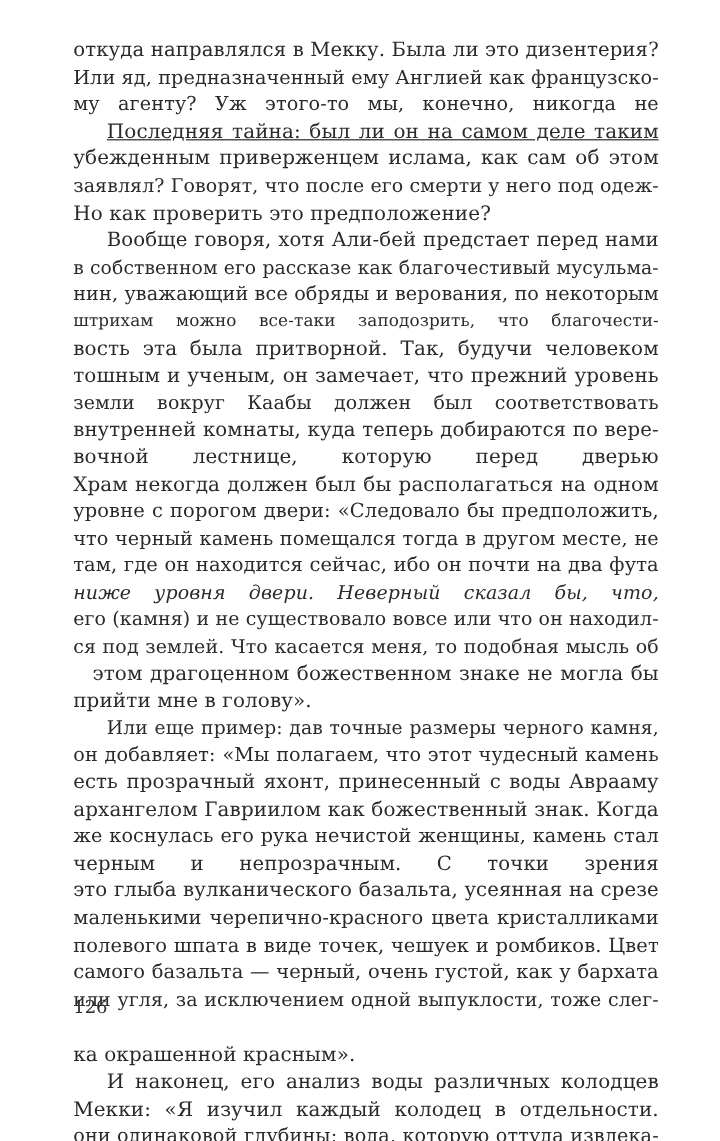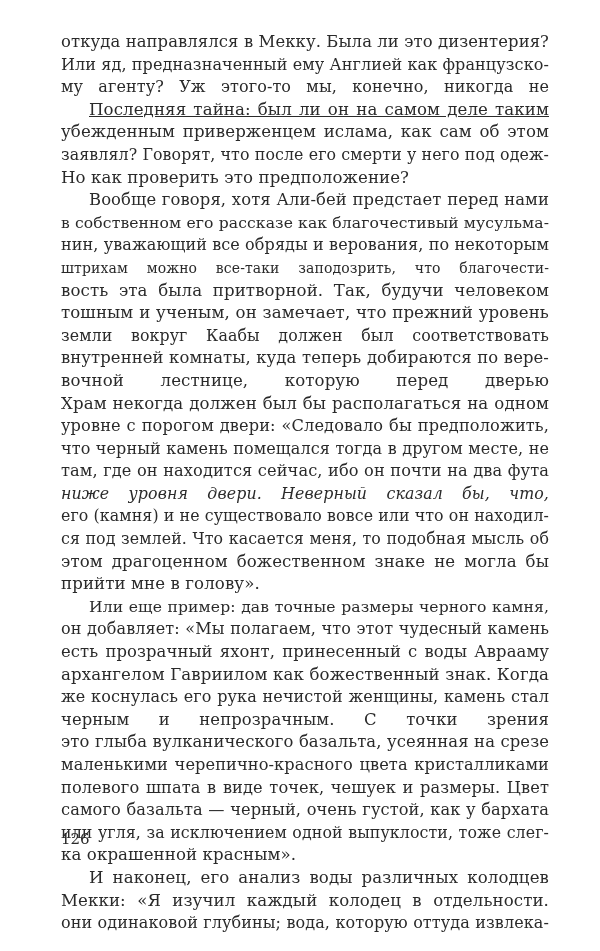--- a/index.html
+++ b/index.html
@@ -42,31 +42,31 @@
     <div class="line" style="white-space: normal; font-size: 15.8px; overflow: hidden;">земли вокруг Каабы должен был соответствовать уровню</div>
     <div class="line" style="white-space: normal; font-size: 16.4px; overflow: hidden;">внутренней комнаты, куда теперь добираются по вере-</div>
     <div class="line" style="white-space: normal; overflow: hidden;">вочной лестнице, которую перед дверью сворачивают.</div>
     <div class="line" style="white-space: normal; overflow: hidden;">Храм некогда должен был бы располагаться на одном</div>
     <div class="line" style="white-space: normal; font-size: 16.2px; overflow: hidden;">уровне с порогом двери: «Следовало бы предположить,</div>
     <div class="line" style="white-space: normal; font-size: 16px; overflow: hidden;">что черный камень помещался тогда в другом месте, не</div>
     <div class="line" style="white-space: normal; font-size: 16.2px; overflow: hidden;">там, где он находится сейчас, ибо он почти на два фута</div>
     <div class="line" style="white-space: normal; font-size: 15.8px; overflow: hidden; font-style: italic;">ниже уровня двери. Неверный сказал бы, что, возможно,</div>
     <div class="line" style="white-space: normal; font-size: 15.8px; overflow: hidden;">его (камня) и не существовало вовсе или что он находил-</div>
     <div class="line" style="white-space: normal; font-size: 15.8px; overflow: hidden;">ся под землей. Что касается меня, то подобная мысль об</div>
-    <div class="line" style="white-space: normal; overflow: hidden;">этом драгоценном божественном знаке не могла бы</div>
+    <div class="line" style="white-space: normal; overflow: hidden; margin-left: 16px;">этом драгоценном божественном знаке не могла бы</div>
     <div class="line last" style="white-space: normal; overflow: hidden;">прийти мне в голову».</div>
     <div class="line indent" style="white-space: normal; font-size: 15.6px; overflow: hidden;">Или еще пример: дав точные размеры черного камня,</div>
     <div class="line" style="white-space: normal; font-size: 16px; overflow: hidden;">он добавляет: «Мы полагаем, что этот чудесный камень</div>
     <div class="line" style="white-space: normal; font-size: 16.4px; overflow: hidden;">есть прозрачный яхонт, принесенный с воды Аврааму</div>
     <div class="line" style="white-space: normal; overflow: hidden;">архангелом Гавриилом как божественный знак. Когда</div>
     <div class="line" style="white-space: normal; font-size: 16px; overflow: hidden;">же коснулась его рука нечистой женщины, камень стал</div>
     <div class="line" style="white-space: normal; font-size: 16.4px; overflow: hidden;">черным и непрозрачным. С точки зрения минералогии</div>
     <div class="line" style="white-space: normal; font-size: 16.4px; overflow: hidden;">это глыба вулканического базальта, усеянная на срезе</div>
     <div class="line" style="white-space: normal; font-size: 16.2px; overflow: hidden;">маленькими черепично-красного цвета кристалликами</div>
-    <div class="line" style="white-space: normal; font-size: 16.2px; overflow: hidden;">полевого шпата в виде точек, чешуек и размеры. Цвет</div>
+    <div class="line" style="white-space: normal; font-size: 16.2px; overflow: hidden;">полевого шпата в виде точек, чешуек и ромбиков. Цвет</div>
     <div class="line" style="white-space: normal; font-size: 16.2px; overflow: hidden;">самого базальта — черный, очень густой, как у бархата</div>
     <div class="line" style="white-space: normal; font-size: 15.8px; overflow: hidden;">или угля, за исключением одной выпуклости, тоже слег-</div>
-    <div class="line last" style="white-space: normal; overflow: hidden;">ка окрашенной красным».</div>
+    <div class="line last" style="white-space: normal; overflow: hidden; margin-top: 24px;">ка окрашенной красным».</div>
     <div class="line indent" style="white-space: normal; overflow: hidden;">И наконец, его анализ воды различных колодцев</div>
     <div class="line" style="white-space: normal; overflow: hidden;">Мекки: «Я изучил каждый колодец в отдельности. Все</div>
     <div class="line" style="white-space: normal; font-size: 16px; overflow: hidden;">они одинаковой глубины; вода, которую оттуда извлека-</div>
   </div>
 <div class="pagenum">126</div>
 
 </body></html>

